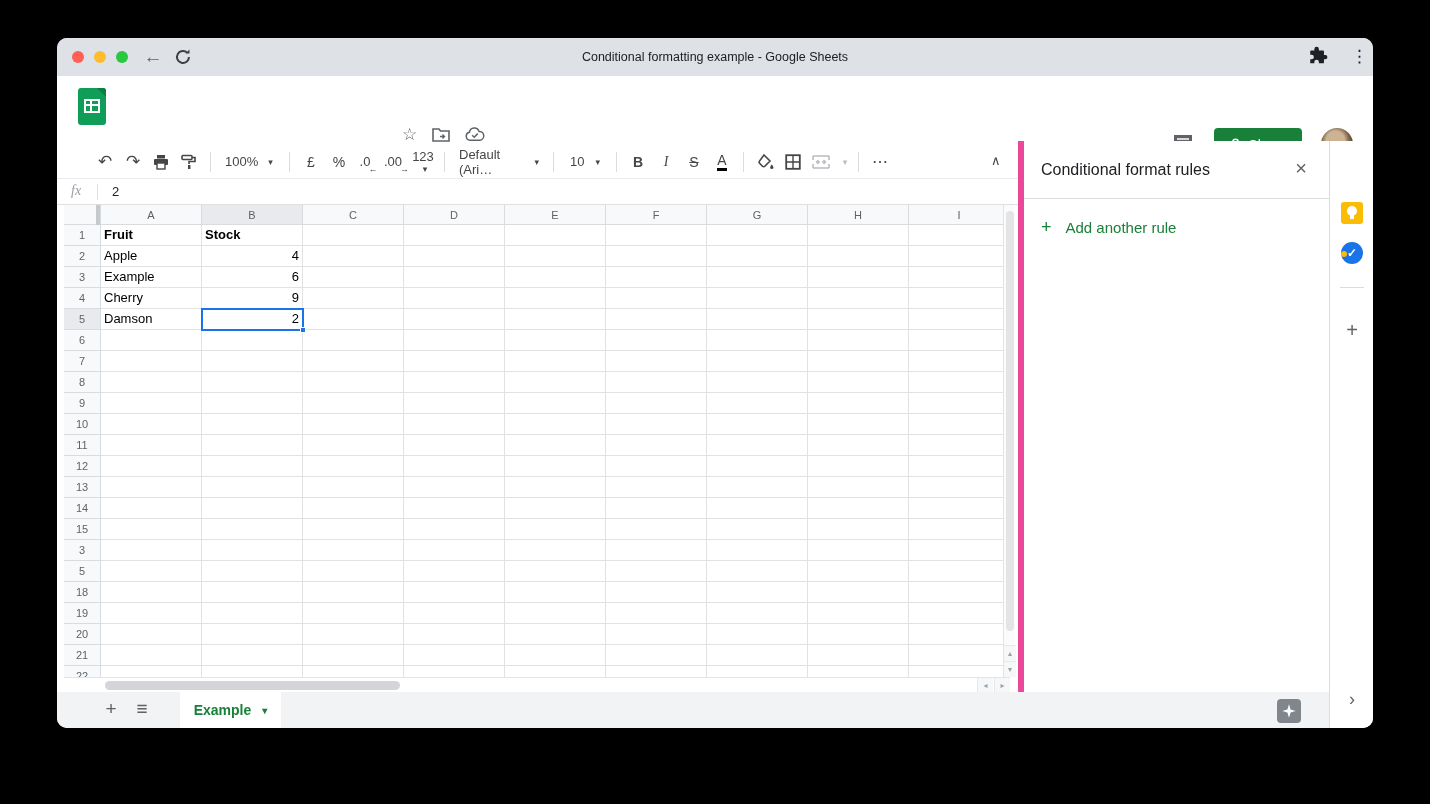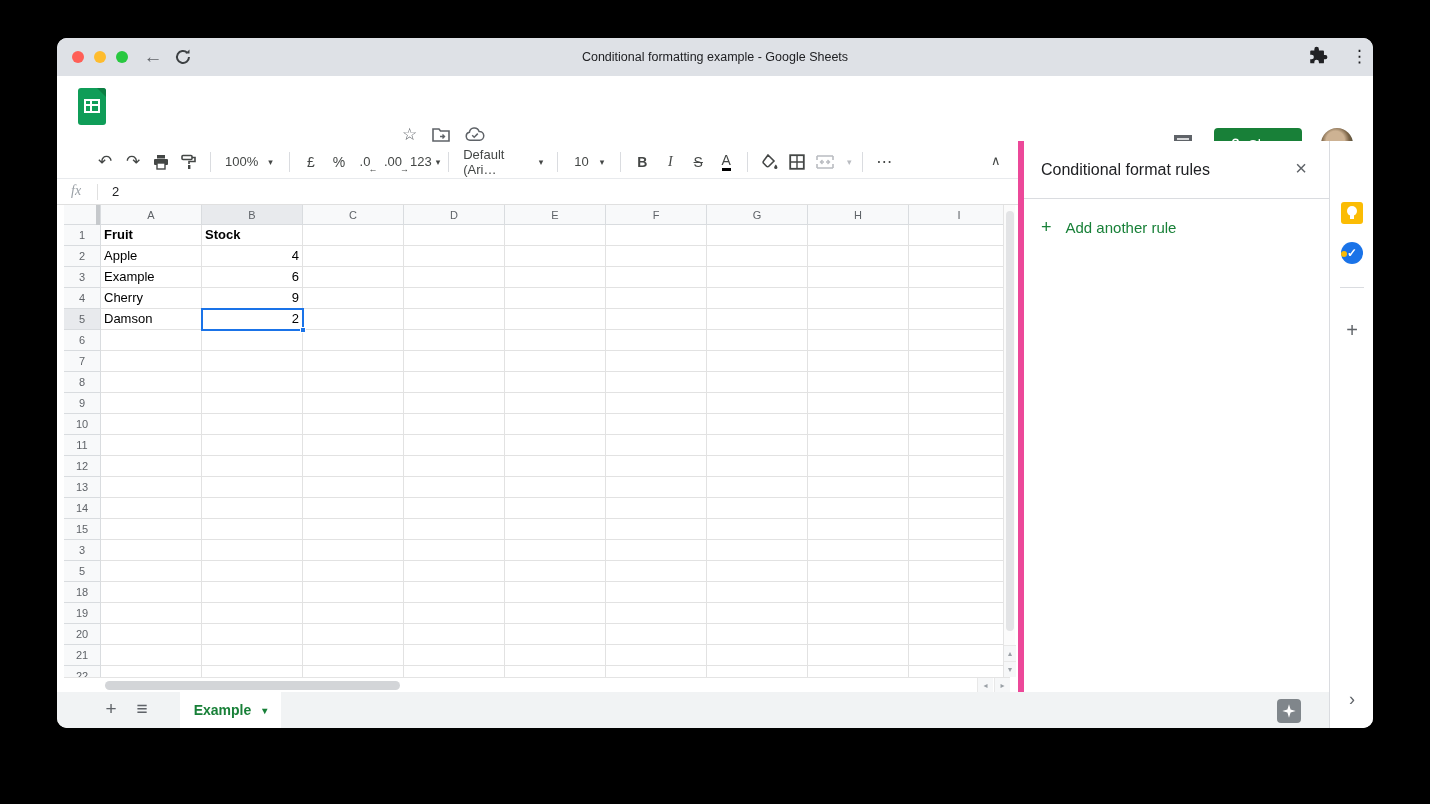--- a/index.html
+++ b/index.html
@@ -230,21 +230,21 @@
       </div>
       <div class="t-sep"></div>
       <div class="t-btn">£</div>
       <div class="t-btn">%</div>
       <div class="t-btn">
         <span class="dec-wrap"><span>.0</span><span class="dec-arr">←</span></span>
       </div>
       <div class="t-btn">
         <span class="dec-wrap"><span>.00</span><span class="dec-arr">→</span></span>
       </div>
-      <div class="t-btn" style="font-size:13px;">
+      <div class="t-btn" style="font-size:13px;flex-direction:column;">
         <span>123</span>
           <span class="caret">▾</span>
       </div>
       <div class="t-sep"></div>
       <div class="t-btn ff-btn">
         <span>Default (Ari…</span>
           <span class="caret">▾</span>
       </div>
       <div class="t-sep"></div>
       <div class="t-btn fs-btn">

